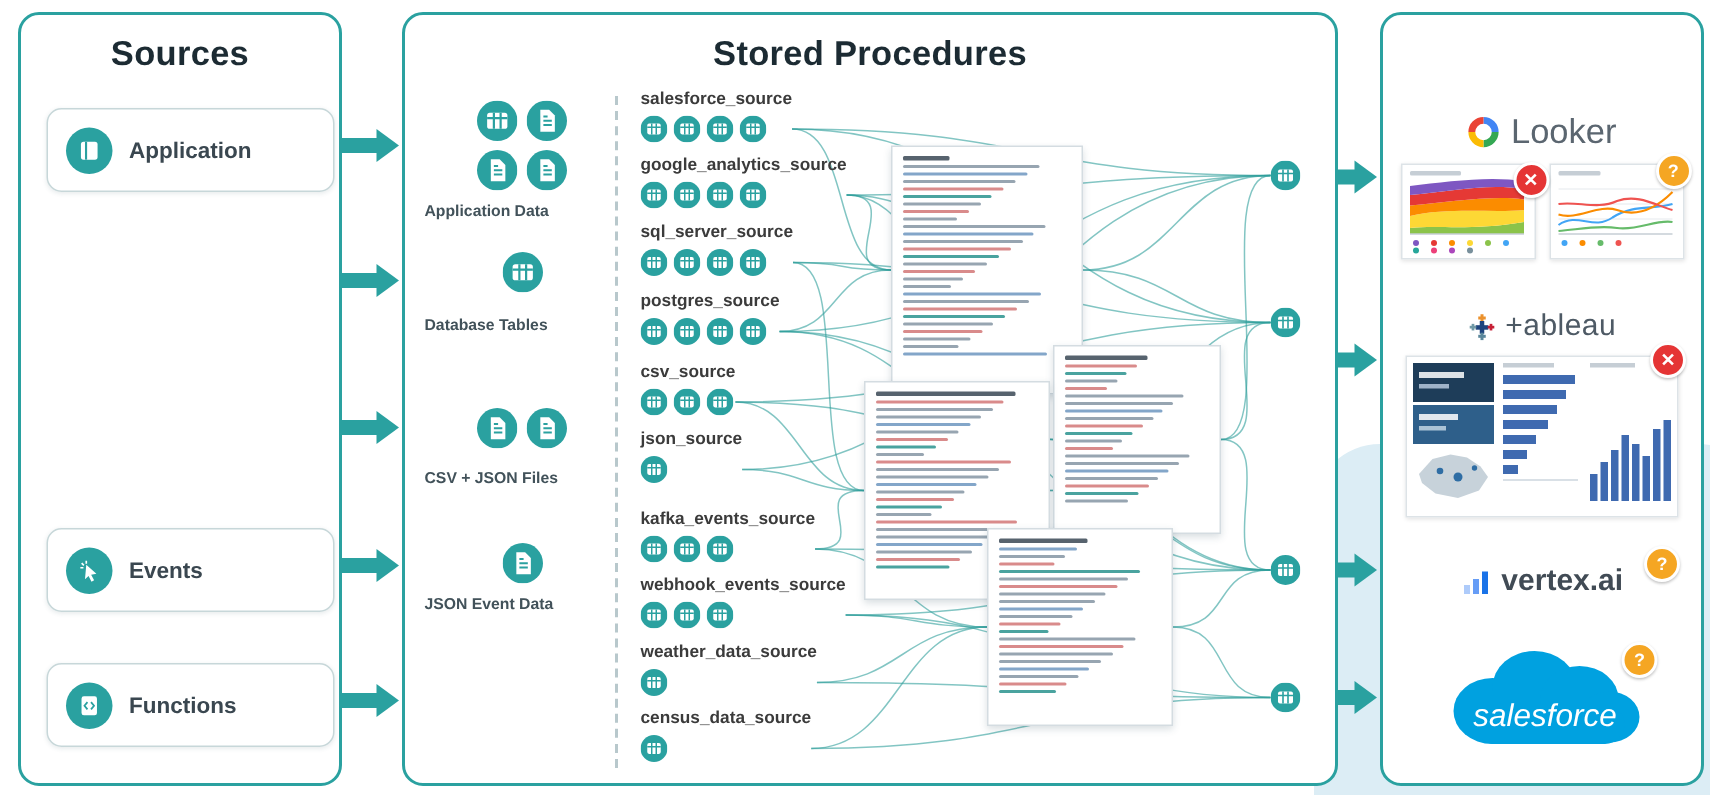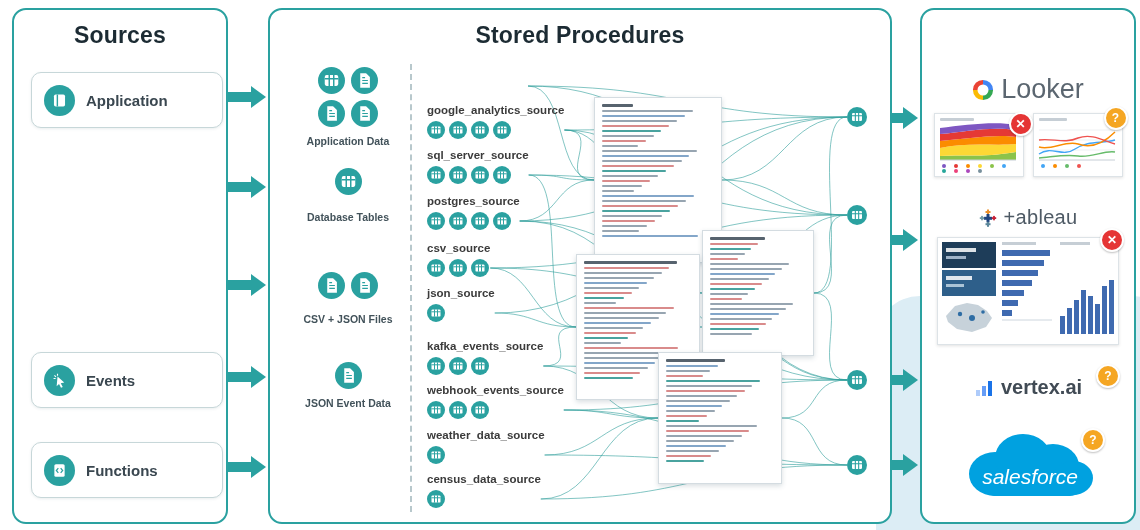--- a/index.html
+++ b/index.html
@@ -16,39 +16,39 @@
   .circ{width:31px;height:31px;border-radius:50%;background:#2AA1A0;display:flex;align-items:center;justify-content:center;flex:none}
   .circ svg{width:19px;height:19px;display:block}
   .src-item>span{font-size:15px;font-weight:600;color:#3a4750}
   
   .arrow{position:absolute;height:22px;z-index:2}
   .arrow i{position:absolute;left:0;right:13px;top:6px;height:10px;background:#2AA1A0}
   .arrow b{position:absolute;right:0;top:0;width:0;height:0;border-top:11px solid transparent;border-bottom:11px solid transparent;border-left:15px solid #2AA1A0}
   
   #wires{position:absolute;left:0;top:0;width:100%;height:100%;z-index:1;pointer-events:none}
   #wires path{fill:none;stroke:#2f9e9b;stroke-width:1;opacity:.6}
-  .dgroup{position:absolute;left:13px;width:130px;text-align:center;z-index:2}
+  .dgroup{position:absolute;left:13px;width:130px;z-index:2}
   .dgroup .icons{display:flex;flex-wrap:wrap;justify-content:center;gap:6px;width:66px;margin:0 auto}
   .ticon{color:#2AA1A0;display:block}
   .dgroup .ticon{width:27px;height:27px}
   .dgroup .lbl{margin-top:8px;font-size:10.5px;font-weight:600;color:#42525a;line-height:1.25}
   .vdash{position:absolute;left:140px;top:54px;height:448px;border-left:2px dashed #b8c8cc}
   .srow{position:absolute;left:157px;z-index:2}
   .srow .nm{font-size:11.5px;font-weight:600;color:#3b3b3b;height:14px;white-space:nowrap}
   .srow .icons{display:flex;gap:4px;margin-top:3px}
   .srow .ticon{width:18px;height:18px}
   .code-card{position:absolute;z-index:3;background:#fff;border:1px solid #d4dce1;box-shadow:0 2px 5px rgba(40,70,90,.18);padding:6px 7px;overflow:hidden}
   .code-line{height:2px;margin-bottom:3px;border-radius:1px;background:#97a5b1}
   .c-r{background:#d98b8b}.c-t{background:#4aa39f}.c-b{background:#83a6c9}.c-g{background:#97a5b1}
   .code-card .code-line:first-child{background:#57636e;height:3px}
   .out{position:absolute;width:20px;height:20px;z-index:2}
   
   .tool{position:absolute;left:0;width:100%}
   .logo-row{display:flex;align-items:center;justify-content:center;gap:7px;position:relative}
-  .looker-word{font-size:27px;font-weight:500;color:#5b6670}
+  .looker-word{font-size:23px;font-weight:500;color:#5b6670}
   .tab-word{font-size:20px;font-weight:500;color:#4e5a65;letter-spacing:.3px}
   .vx-word{font-size:20px;font-weight:600;color:#414b55}
   .charts{display:flex;justify-content:center;gap:9px;margin-top:8px}
   .thumb{position:relative;background:#fff;border:1px solid #dde3e7;box-shadow:0 1px 3px rgba(0,0,0,.12)}
   .thumb>svg{display:block}
   .badge{position:absolute;width:20px;height:20px;border-radius:50%;color:#fff;font-size:12px;font-weight:700;display:flex;align-items:center;justify-content:center;border:2px solid #fff;box-shadow:0 1px 2px rgba(0,0,0,.25);z-index:6}
   .badge.err{background:#e53535}
   .badge.warn{background:#f5a623}
   .sf-wrap{position:relative;width:150px;margin:0 auto}
   .sf-word{font-style:italic;font-weight:500;font-size:21px;fill:#fff}
@@ -228,20 +228,37 @@
       <div class="icons">
         <svg class="ticon">
             <use href="#i-filec"></use>
           </svg>
       </div>
       <div class="lbl">JSON Event Data</div>
     </div>
 
     <div class="vdash"></div>
 
+    <div class="srow" style="top:50px">
+      <div class="nm">salesforce_source</div>
+      <div class="icons">
+        <svg class="ticon">
+            <use href="#i-table"></use>
+          </svg>
+          <svg class="ticon">
+            <use href="#i-table"></use>
+          </svg>
+          <svg class="ticon">
+            <use href="#i-table"></use>
+          </svg>
+          <svg class="ticon">
+            <use href="#i-table"></use>
+          </svg>
+      </div>
+    </div>
     <div class="srow" style="top:94px">
       <div class="nm">google_analytics_source</div>
       <div class="icons">
         <svg class="ticon">
             <use href="#i-table"></use>
           </svg>
           <svg class="ticon">
             <use href="#i-table"></use>
           </svg>
           <svg class="ticon">

